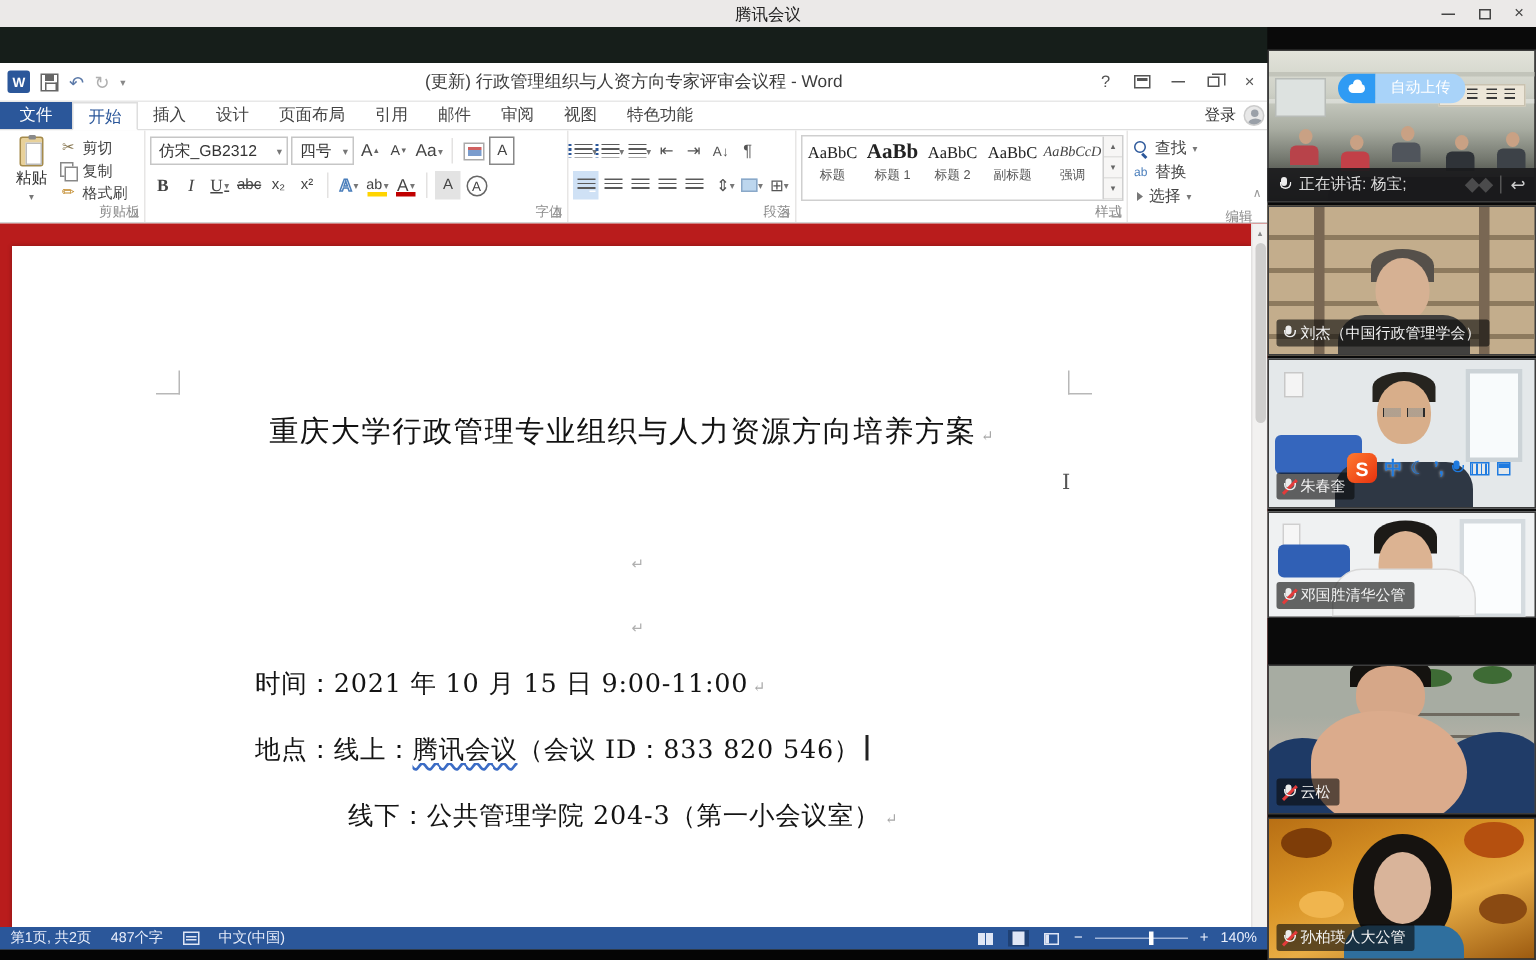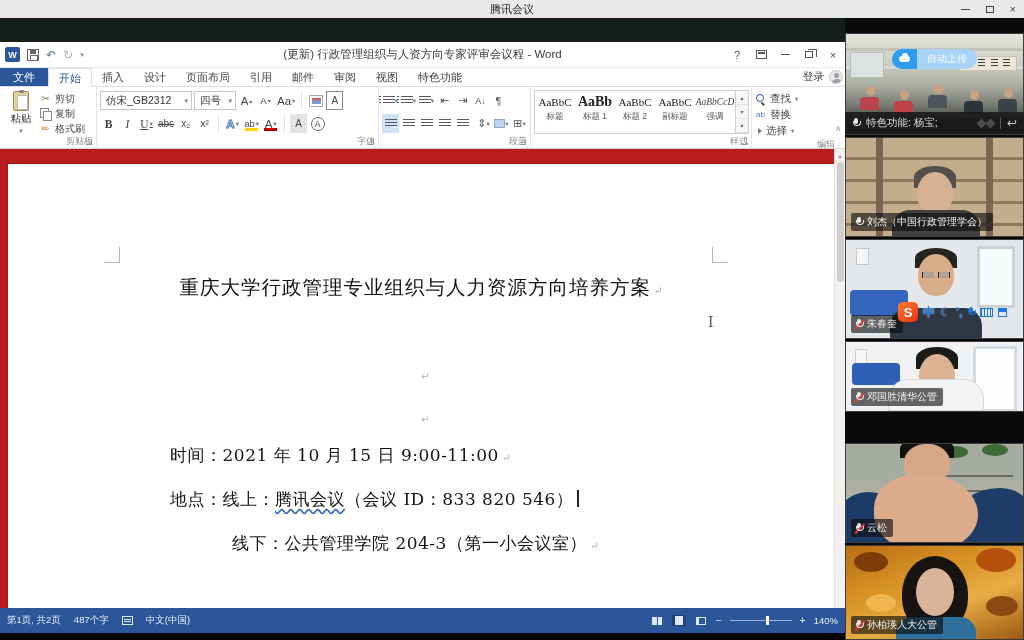--- a/index.html
+++ b/index.html
@@ -127,21 +127,21 @@
   .docl{position:absolute;font-family:"DejaVu Serif","Liberation Serif",serif;font-size:17px;letter-spacing:.5px;color:#141414;white-space:nowrap;}
   .rmark{font-size:10px;color:#a8a8a8;margin-left:3px;letter-spacing:0;}
   .pmark{position:absolute;left:50%;font-size:10px;color:#b0b0b0;}
   .link{text-decoration:underline;text-decoration-style:wavy;text-decoration-color:#3b6cc5;text-underline-offset:3px;}
   .caret{display:inline-block;width:1.5px;height:17px;background:#222;vertical-align:-2px;margin-left:4px;}
   .ibeam{position:absolute;left:700px;top:150px;font-family:"DejaVu Serif",serif;font-size:14px;color:#555;}
   .vscroll{position:absolute;top:0;bottom:0;right:0;width:11px;background:#f2f1f0;border-left:1px solid #e3e2e1;}
   .varr{height:12px;display:flex;align-items:center;justify-content:center;font-size:6px;color:#888;}
   .vthumb{position:absolute;top:13px;left:1.5px;width:7px;height:120px;background:#cfcecd;border-radius:4px;}
   
-  .sbar{height:25px;background:#2b579a;display:flex;align-items:center;gap:13px;padding:0 7px;font-size:9.5px;color:#e9eefb;}
+  .sbar{height:15px;background:#2b579a;display:flex;align-items:center;gap:13px;padding:0 7px;font-size:9.5px;color:#e9eefb;}
   .sb-book{width:11px;height:9px;border:1px solid #dfe6f5;position:relative;}
   .sb-book:before{content:"";position:absolute;left:1px;top:1.5px;width:7px;height:1px;background:#dfe6f5;box-shadow:0 2px 0 #dfe6f5;}
   .sright{margin-left:auto;display:flex;align-items:center;gap:8px;}
   .vwic{width:14px;height:11px;display:flex;align-items:center;justify-content:center;}
   .vw1{width:10px;height:8px;background:linear-gradient(90deg,#dfe6f5 45%,transparent 45% 55%,#dfe6f5 55%);}
   .vwic.on{background:#1f4175;}
   .vw2{width:8px;height:9px;background:#dfe6f5;}
   .vw3{width:10px;height:8px;border:1px solid #dfe6f5;background:linear-gradient(90deg,#dfe6f5 2px,transparent 2px);}
   .zminus,.zplus{font-size:10px;color:#e9eefb;}
   .ztrack{width:62px;height:1px;background:#9fb4d8;position:relative;}
@@ -587,21 +587,21 @@
         </span>
       <span class="person" style="left:152px;top:54px">
           <i class="hd" style="display:block"></i>
           <i class="bd" style="display:block;background:#3d4248"></i>
         </span>
       <i class="table"></i>
     </div>
 
     <div class="banner">
       <span class="mic"></span>
-      <span>特色功能: 杨宝;</span>
+      <span>正在讲话: 杨宝;</span>
       <span class="wm">
           <b></b>
           <b></b>
         </span>
       <span class="bdiv"></span>
       <span class="reply">↩</span>
     </div>
 
     <div class="tile t2">
       <i class="shelves"></i>

